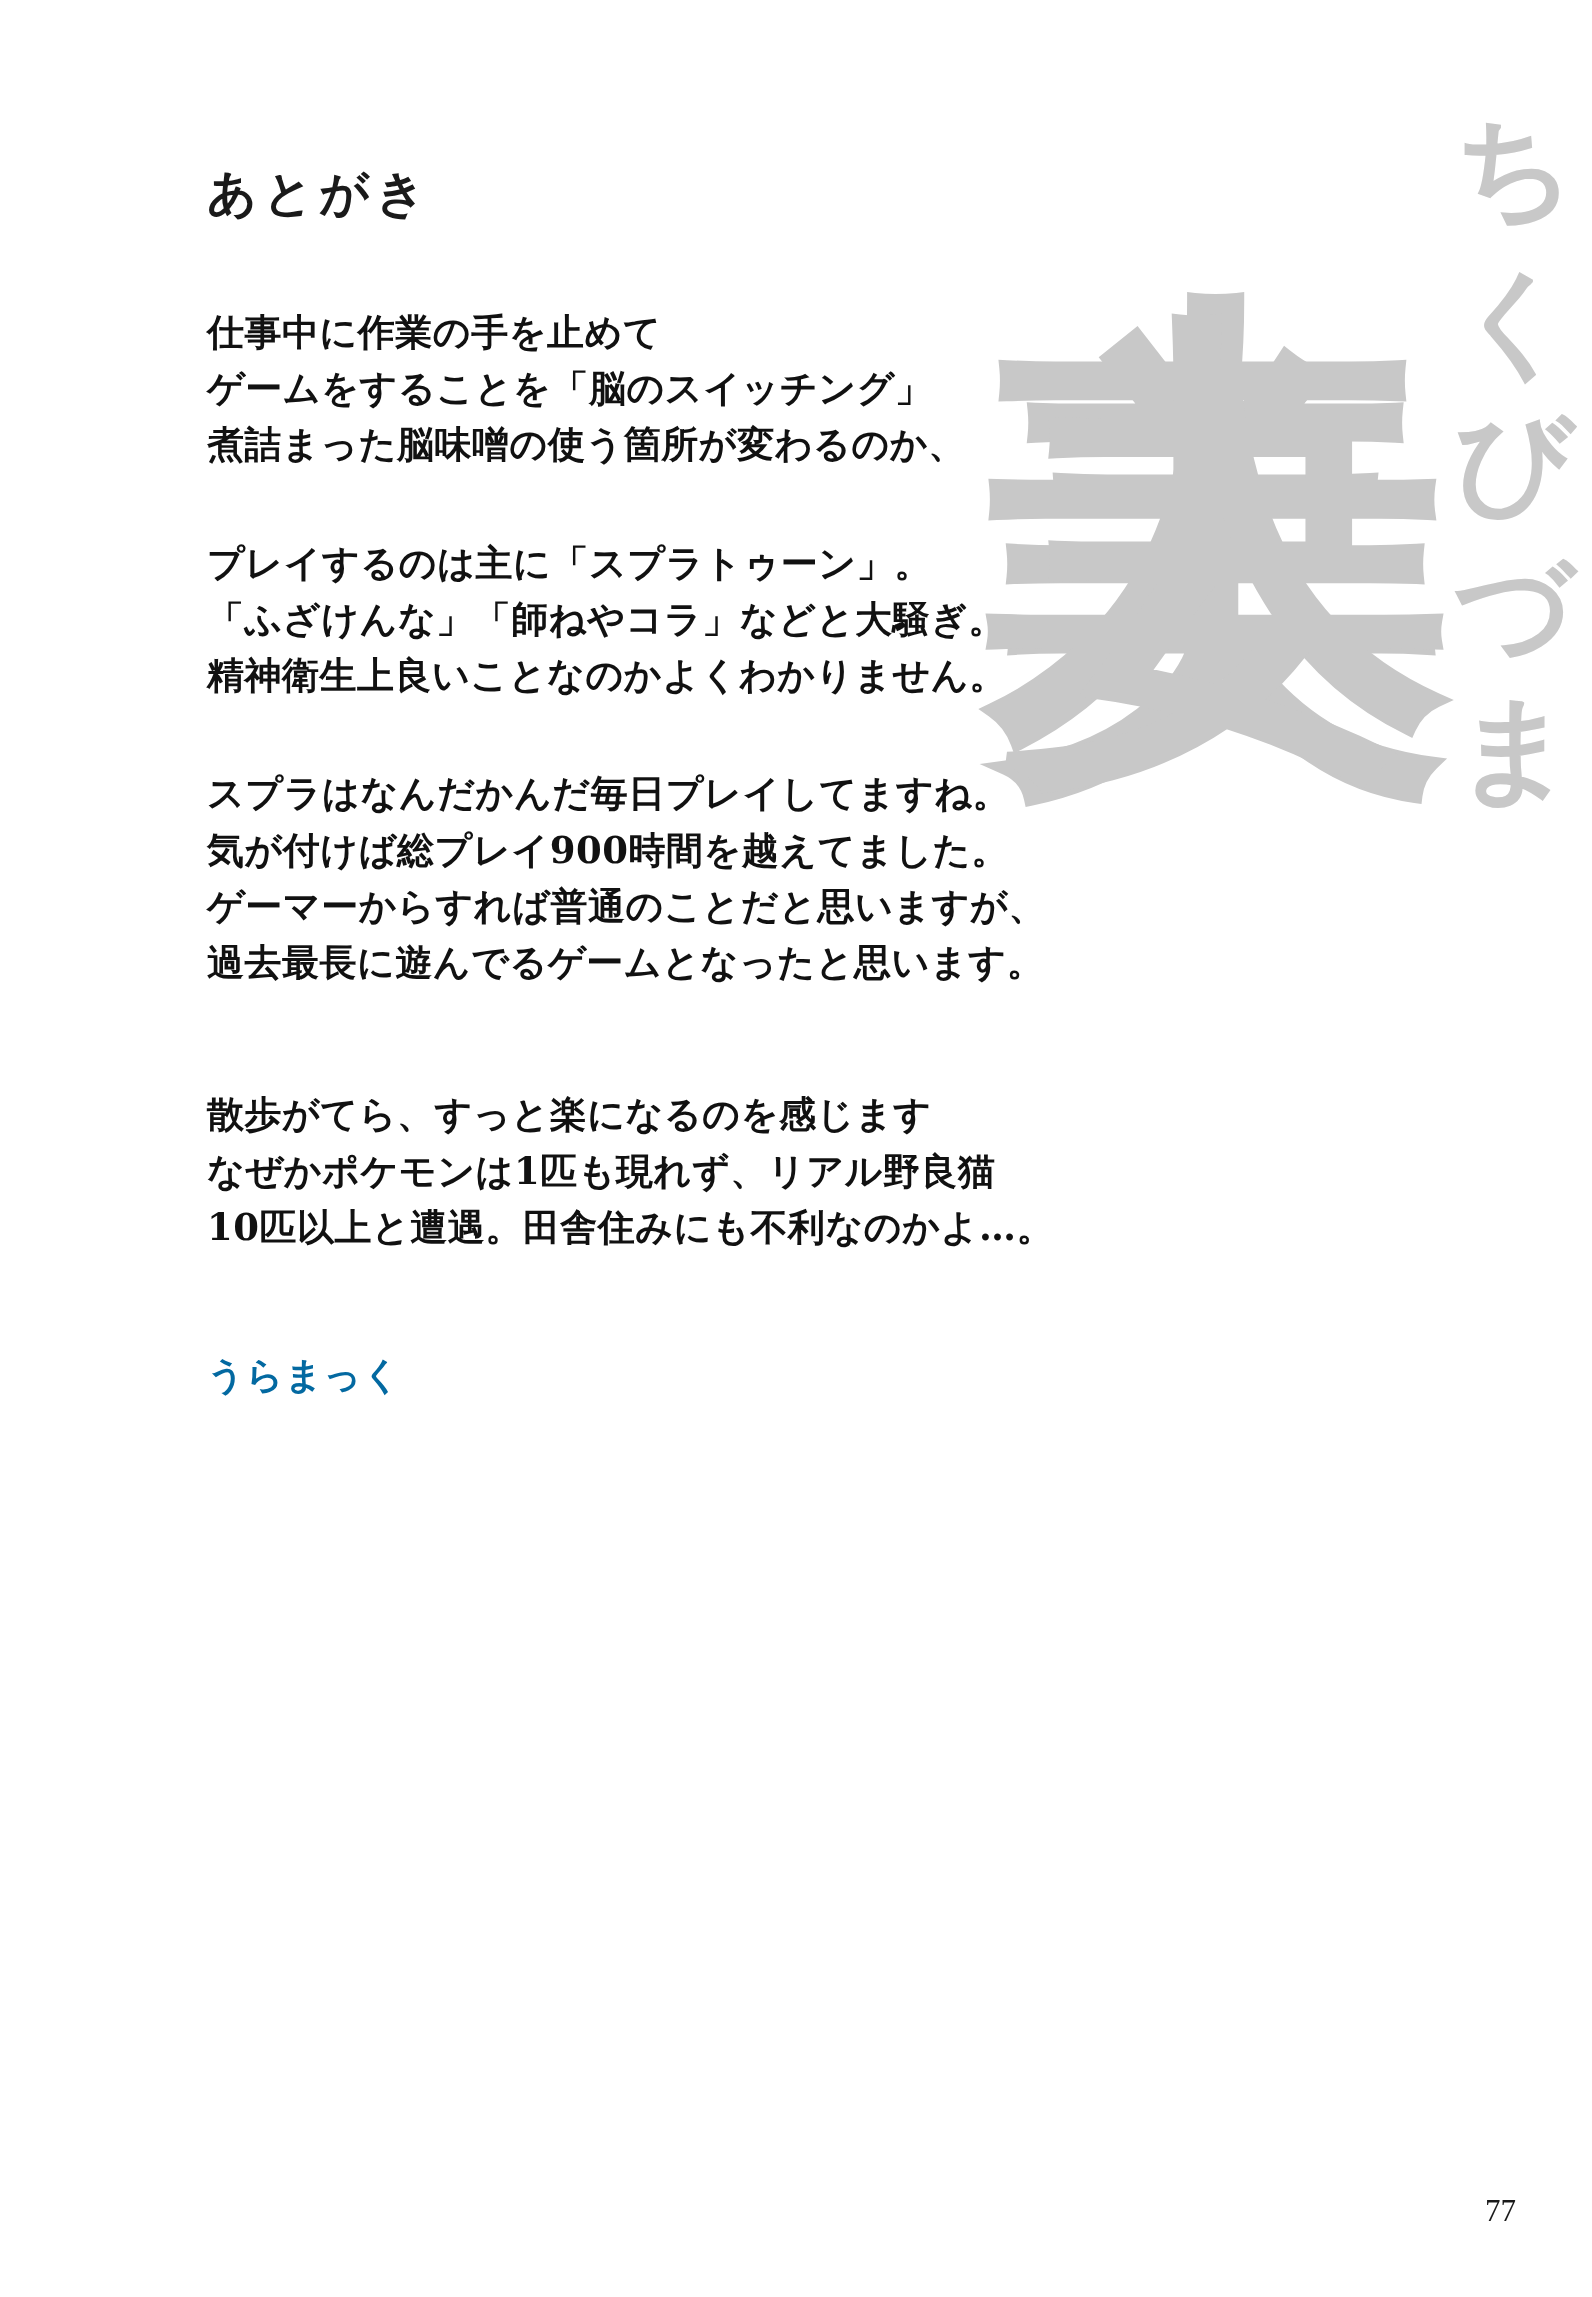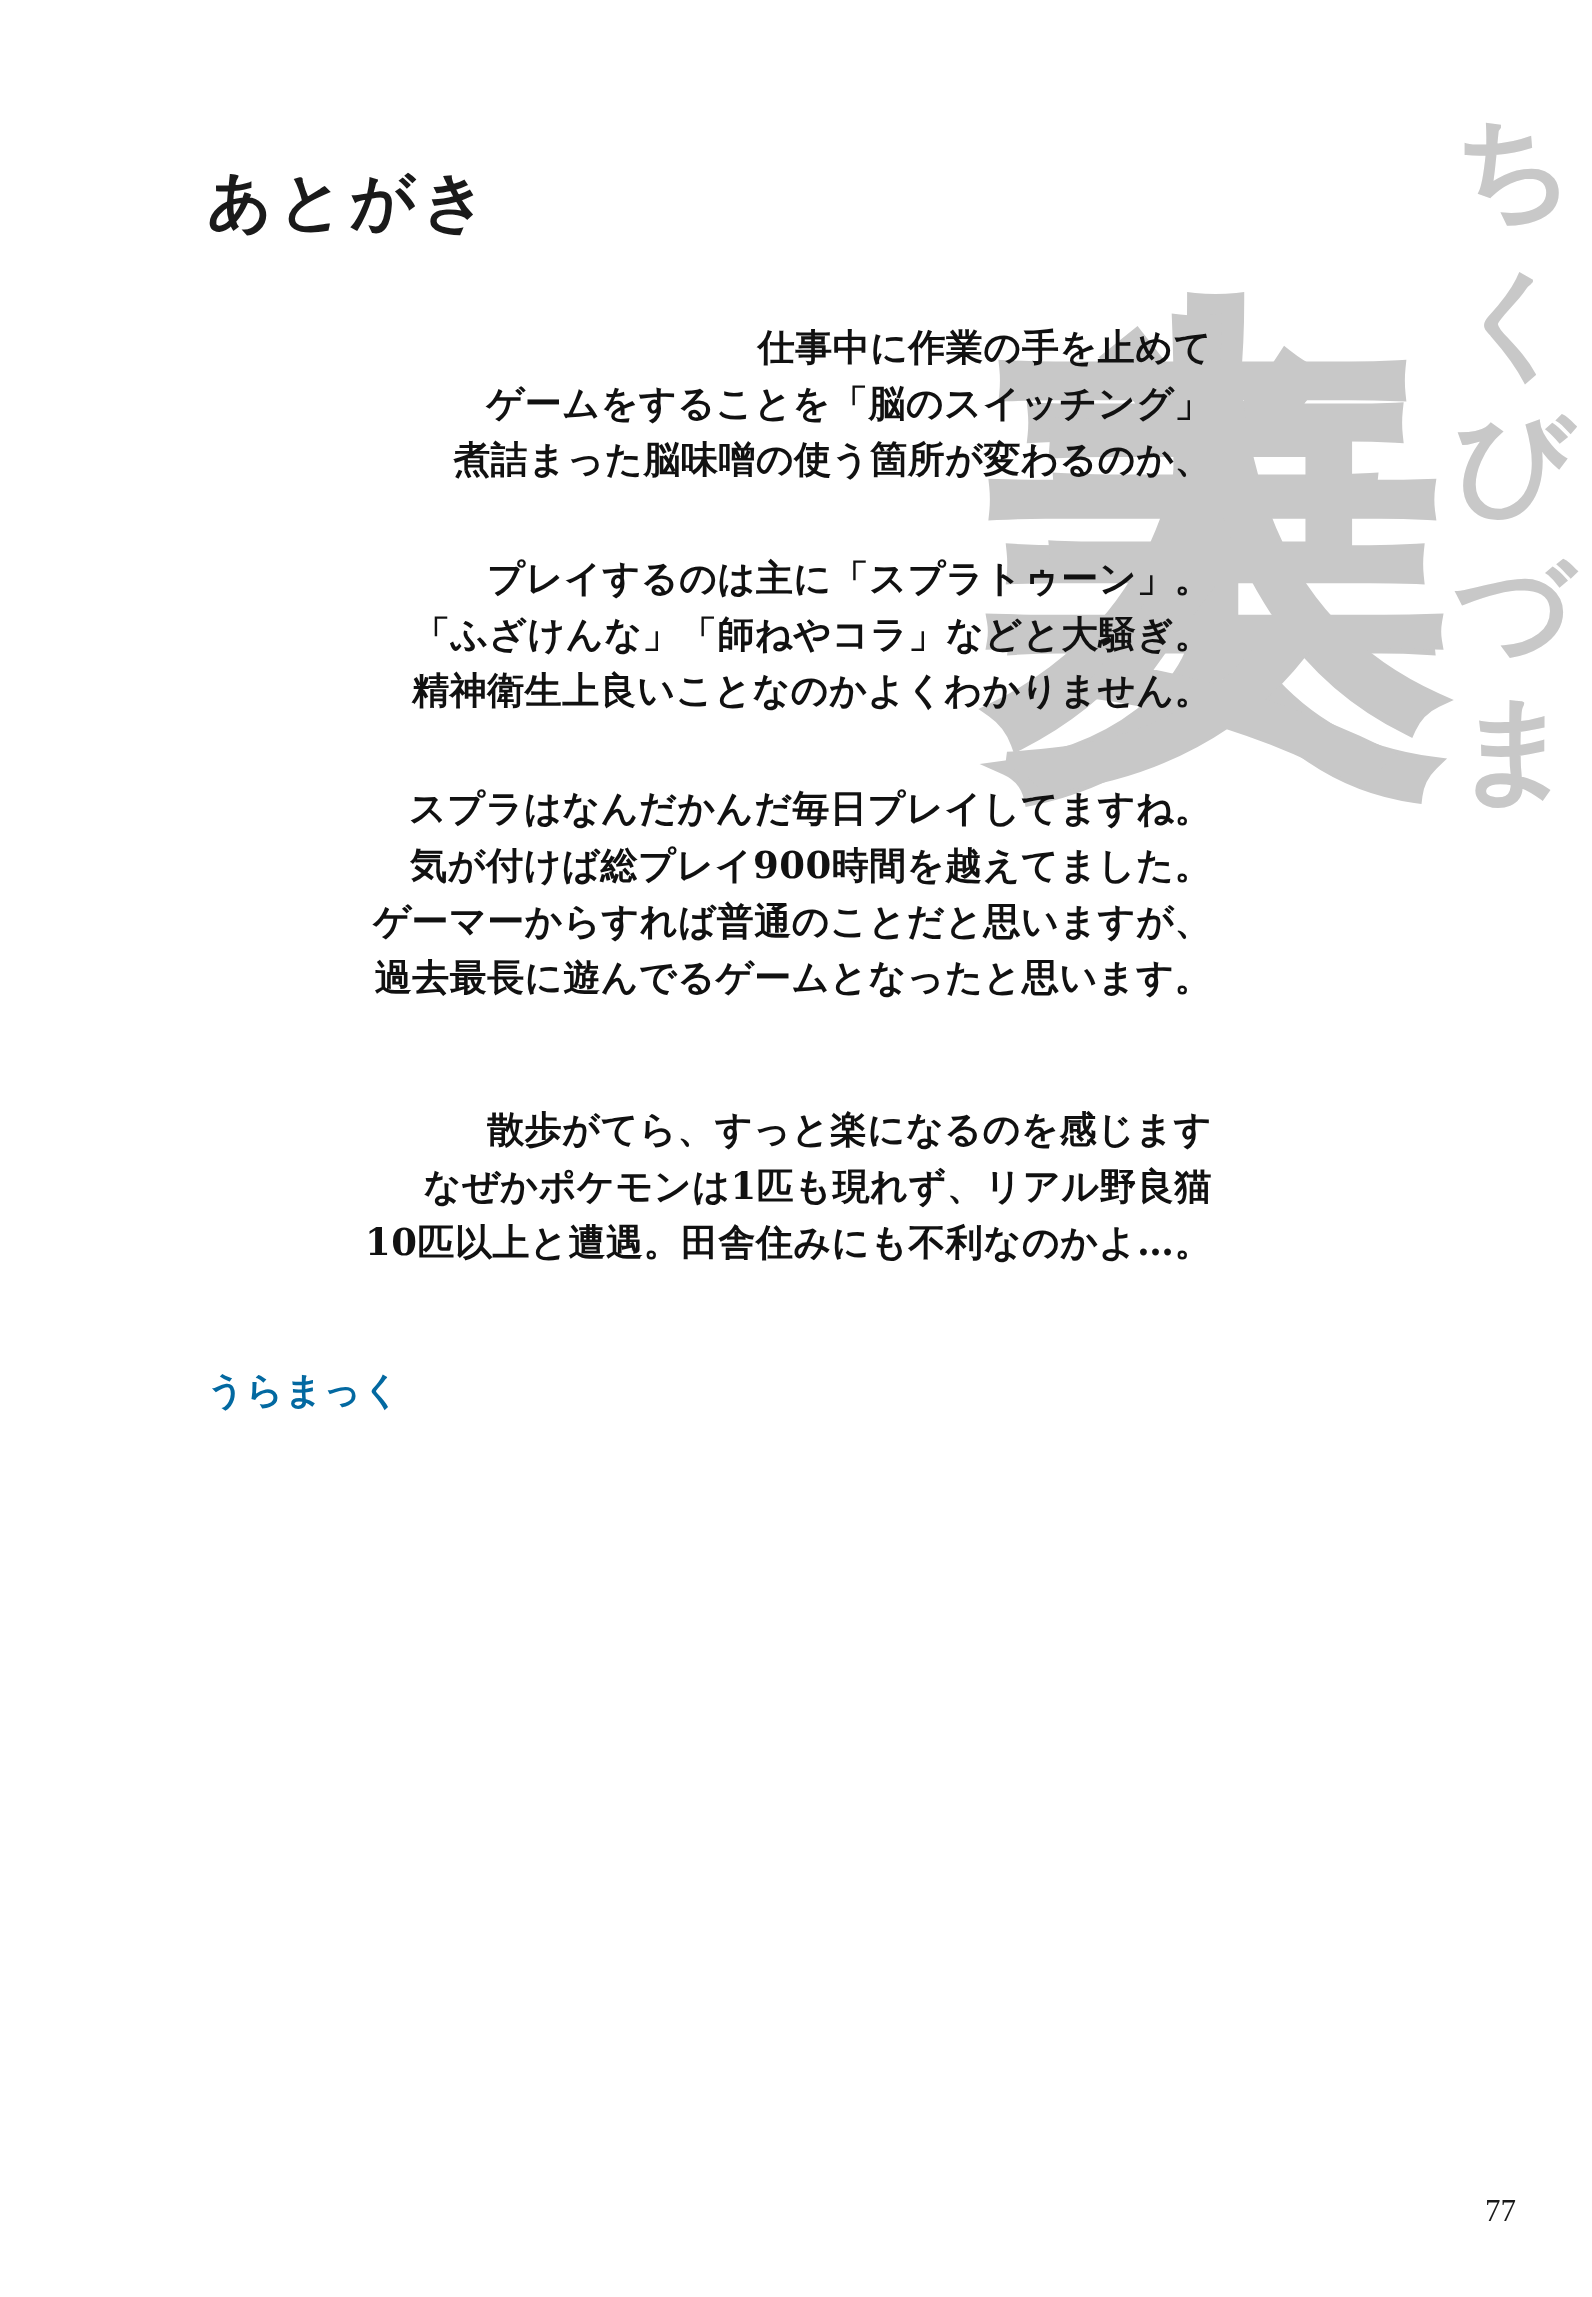--- a/index.html
+++ b/index.html
@@ -51,38 +51,37 @@
   
   .content {
     position: absolute;
     left: 207px;
     top: 169px;
     width: 1005px;
   }
   .afterword-title {
     font-family: "DejaVu Sans", "Liberation Sans", sans-serif;
     font-weight: 700;
-    font-size: 64px;
+    font-size: 49px;
     color: #1a1a1a;
     letter-spacing: 6px;
     margin: 0 0 86px 0;
     line-height: 1;
   }
   .para {
     margin: 0 0 62px 0;
   }
   .para .line {
     font-family: "DejaVu Serif", "Liberation Serif", serif;
     font-weight: 700;
     font-size: 37px;
     line-height: 1.52;
     color: #111111;
     letter-spacing: 0.5px;
     white-space: pre;
-    text-align: right;
   }
   .para.gap-big {
     margin-bottom: 96px;
   }
   .signature {
     margin-top: 96px;
     font-family: "DejaVu Serif", "Liberation Serif", serif;
     font-weight: 700;
     font-size: 37px;
     color: #0369a1;

